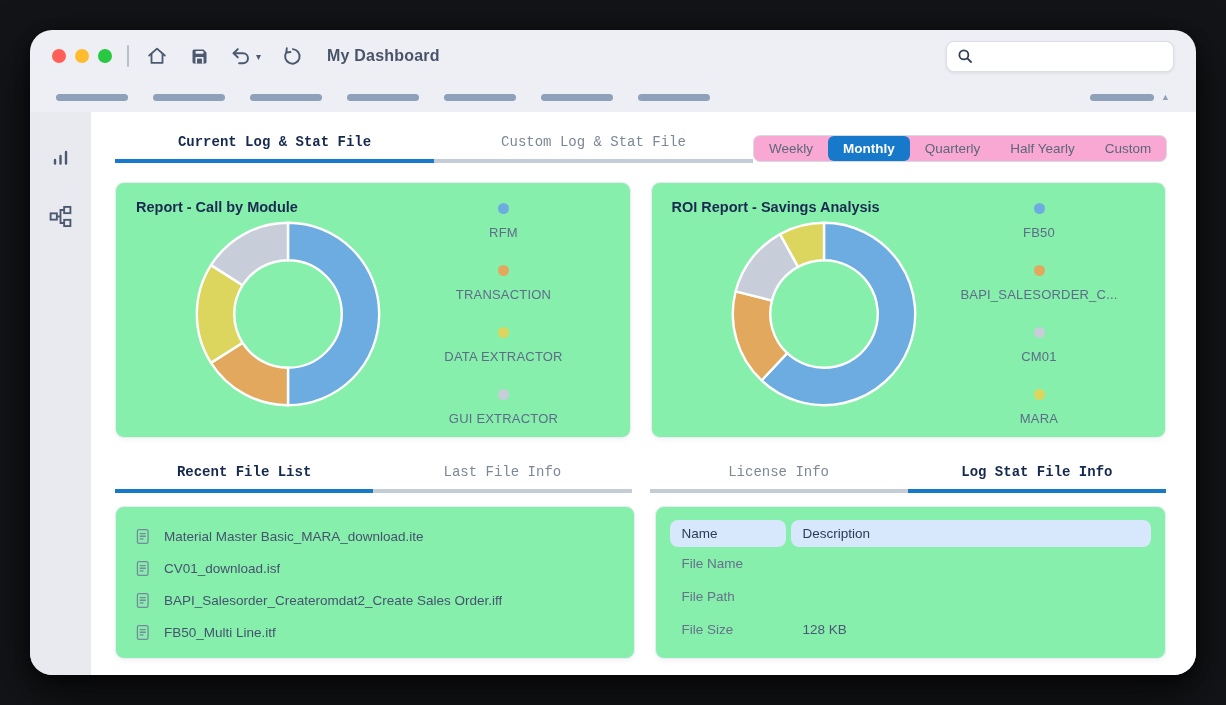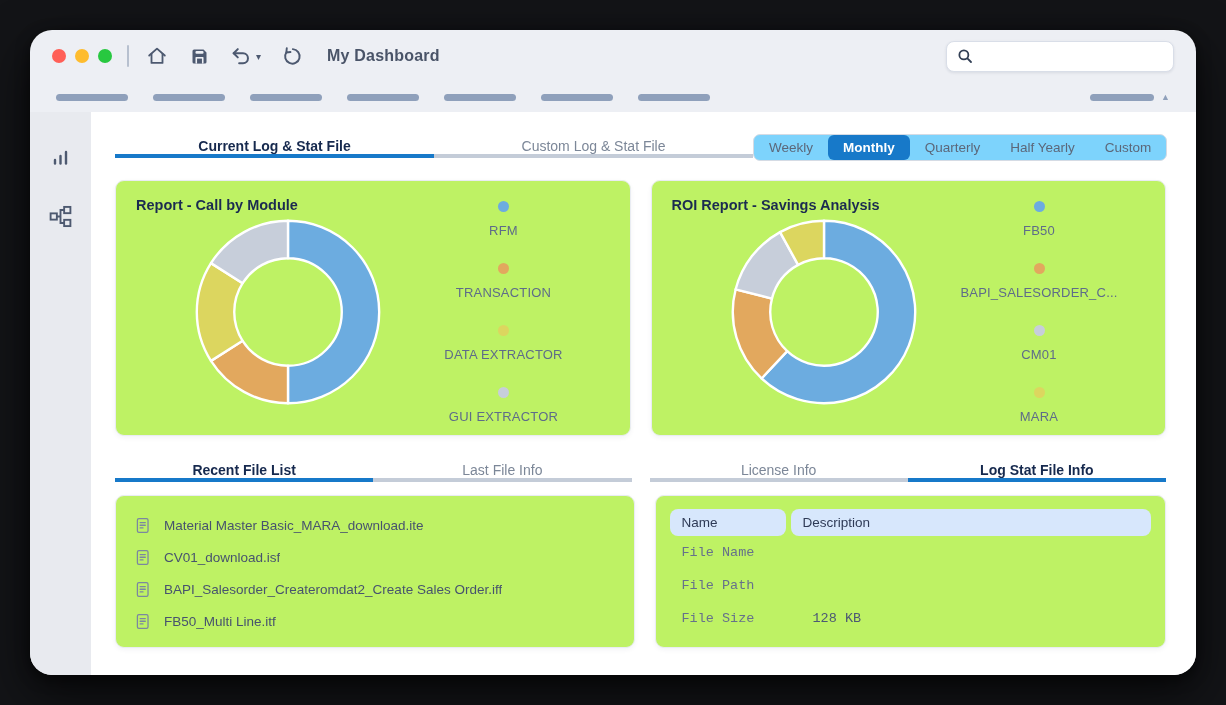--- a/index.html
+++ b/index.html
@@ -39,31 +39,31 @@
   .wbody { flex:1; display:flex; min-height:0; }
   .sidebar { width:61px; flex:0 0 auto; background:#e8eaef; display:flex; flex-direction:column;
              align-items:center; padding-top:30px; gap:26px; }
   .side-btn { width:32px; height:32px; background:none; border:none; padding:0; cursor:pointer;
               display:flex; align-items:center; justify-content:center; }
   .main { flex:1; background:#fff; padding:22px 30px 0 24px; min-width:0; }
   
   .top-row { display:flex; align-items:center; }
   .tabs { display:flex; }
   .tabs-main { flex:0 0 638px; }
-  .tab { flex:1; text-align:center; font-size:14px; color:#7c8798; padding-bottom:0;
-         border-bottom:4px solid #c4ccd8; cursor:pointer; white-space:nowrap; }
+  .tab { flex:1; text-align:center; font-size:14px; color:#7c8798; padding-bottom:9px;
+         border-bottom:4px solid #c4ccd8; cursor:pointer; white-space:nowrap;font-family:Liberation Mono, monospace; }
   .tab.active { color:#16294e; font-weight:700; border-bottom-color:var(--accent); }
-  .time-filter { margin-left:auto; display:flex; align-items:stretch; background:#7dd3fc;
+  .time-filter { margin-left:auto; display:flex; align-items:stretch; background:#f9a8d4;
                  border:1px solid #d5dbe4; border-radius:7px; }
   .seg { padding:5px 15px; font-size:13.5px; color:#5c6779; cursor:pointer; border-radius:6px; white-space:nowrap; }
   .seg.selected { background:var(--accent); color:#fff; font-weight:700; }
   
   .cards-row { display:flex; gap:20px; }
   .row1 { margin-top:19px; }
-  .card { flex:1; background:#bef264; border:1px solid #e9ecf2; border-radius:9px;
+  .card { flex:1; background:#86efac; border:1px solid #e9ecf2; border-radius:9px;
           box-shadow:0 2px 5px rgba(25,39,80,.05); min-width:0; }
   .chart-card { height:256px; padding:16px 20px; }
   .card-title { font-size:14.5px; font-weight:700; color:#1b2b50; }
   .chart-body { display:flex; align-items:center; height:198px; }
   .donut-svg { width:192px; height:192px; margin-left:56px; flex:0 0 auto; }
   .legend { margin-left:auto; margin-right:12px; display:flex; flex-direction:column; gap:25px; min-width:188px; }
   .legend-item { display:flex; align-items:center; gap:11px;flex-direction:column; }
   .dot { width:11px; height:11px; border-radius:50%; flex:0 0 auto; }
   .legend-label { font-size:13px; color:#5e6c89; letter-spacing:.2px; white-space:nowrap; }
   .tabs-row2 { display:flex; gap:18px; margin-top:26px; }
@@ -72,21 +72,21 @@
   
   .list-card { height:153px; padding:13px 18px; }
   .file-row { display:flex; align-items:center; gap:13px; height:32px; cursor:pointer; }
   .file-name { font-size:13.5px; color:#47536e; white-space:nowrap; overflow:hidden; text-overflow:ellipsis; }
   
   .table-card { height:153px; padding:13px 14px; }
   .tbl-header { display:flex; gap:5px; }
   .th { background:#d7e7fc; padding:6px 12px; font-size:13.5px; color:#2e3a56; border-radius:8px; }
   .th-name { flex:0 0 116px; }
   .th-desc { flex:1; }
-  .tbl-row { display:flex; gap:15px; height:33px; align-items:center;font-family:Liberation Mono, monospace; }
+  .tbl-row { display:flex; gap:5px; height:33px; align-items:center; }
   .td { font-size:13.5px; padding:0 12px; white-space:nowrap; overflow:hidden; text-overflow:ellipsis; }
   .td-name { flex:0 0 116px; color:#66718b; }
   .td-desc { flex:1; color:#4c5874; }
 </style>
 </head>
 <body>
 
 <div class="window">
 
   <div class="titlebar">

